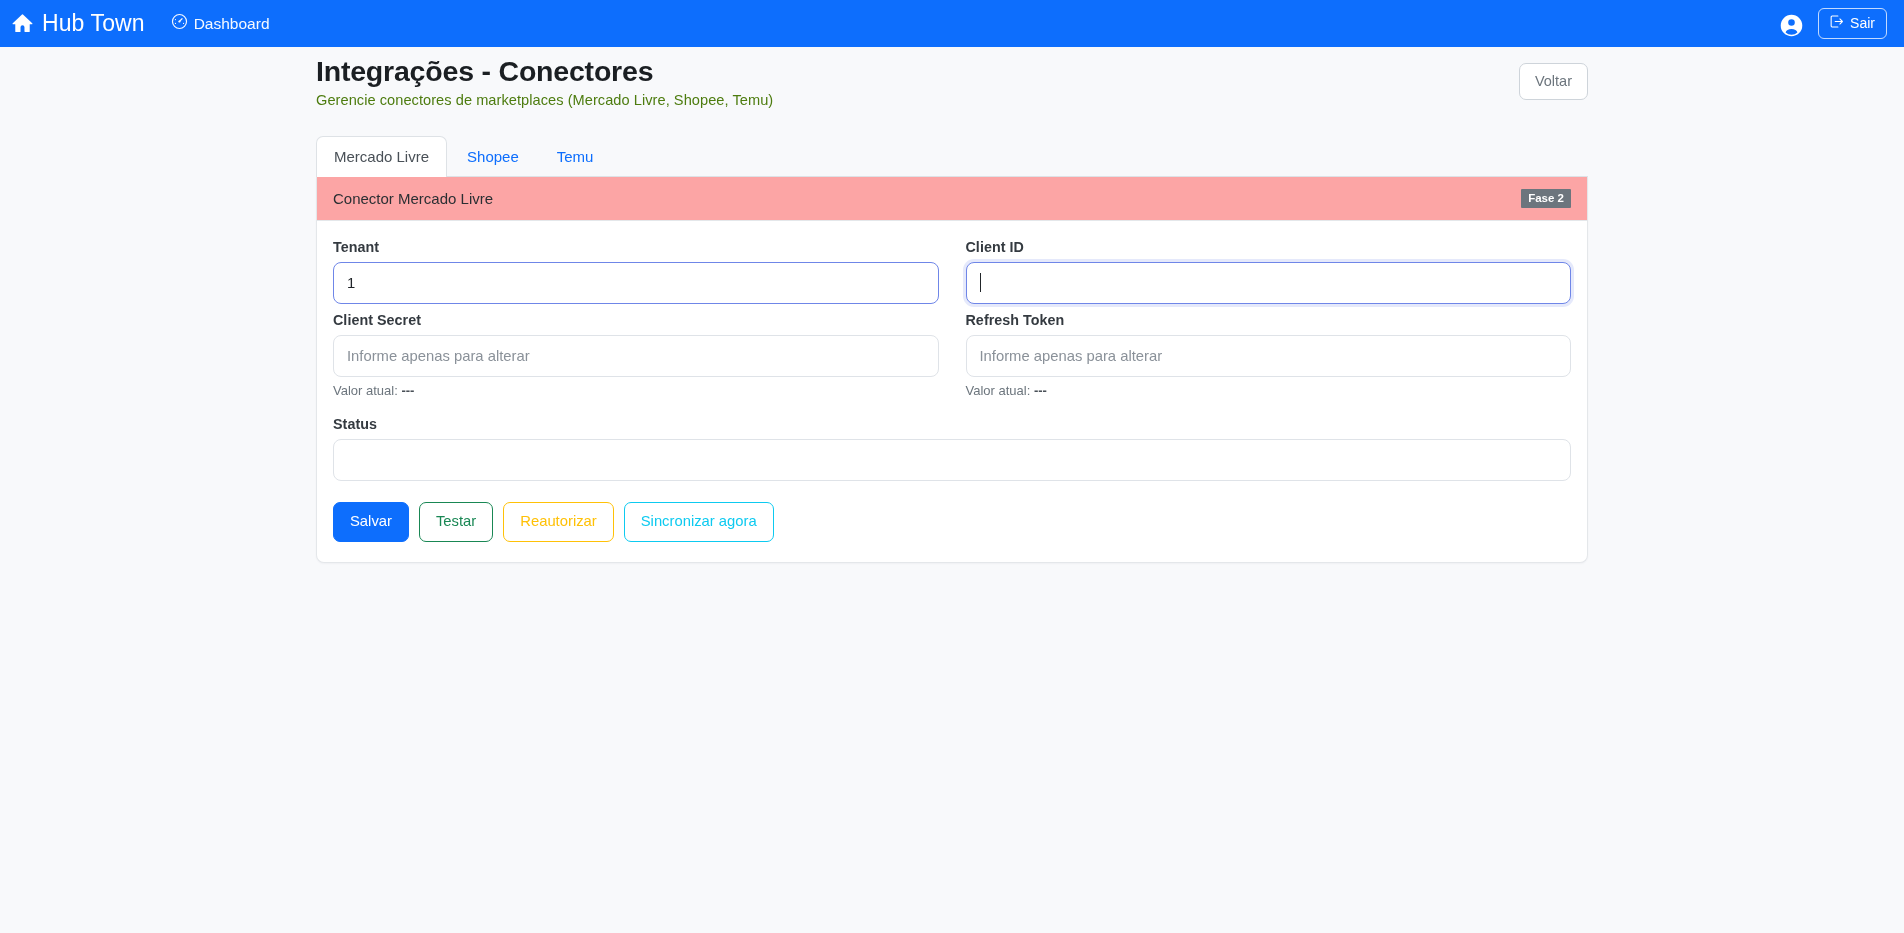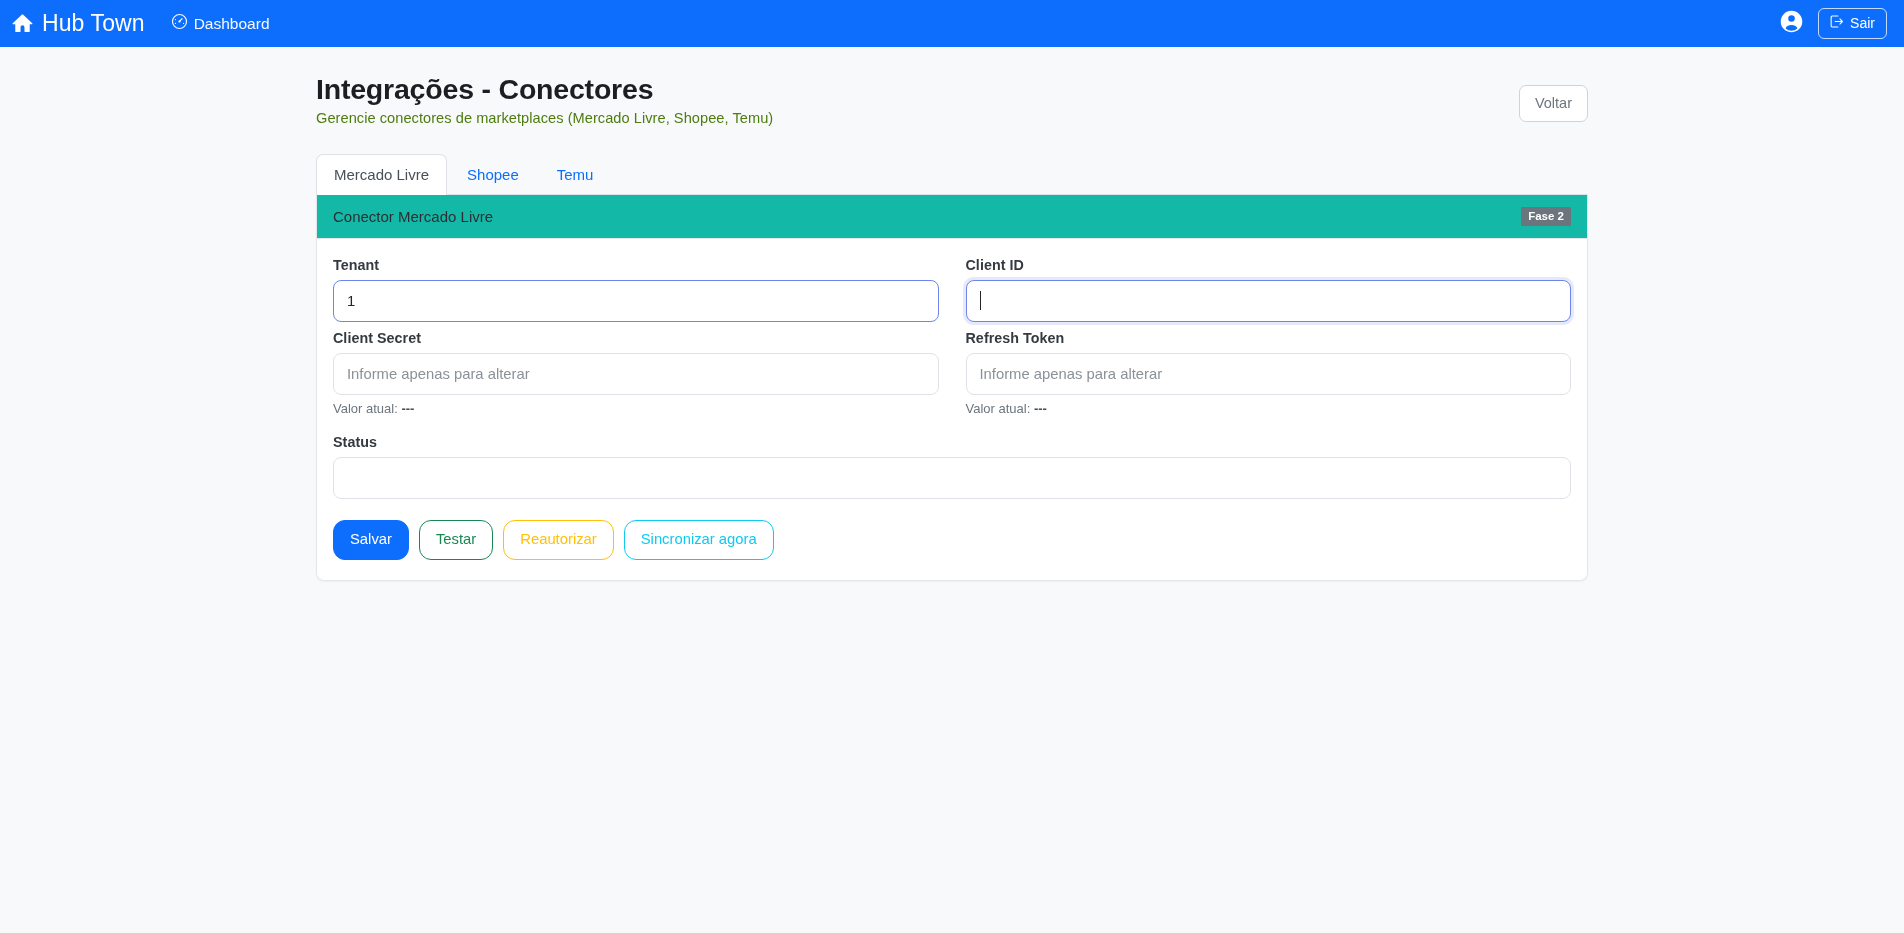--- a/index.html
+++ b/index.html
@@ -39,21 +39,21 @@
     align-items: center;
     gap: 6px;
     font-size: 15.5px;
     color: #ffffff;
     text-decoration: none;
     opacity: .96;
   }
   .nav-right {
     margin-left: auto;
     display: flex;
-    align-items: flex-start;
+    align-items: flex-end;
     gap: 14px;
   }
   .avatar-btn {
     display: flex; align-items: center; justify-content: center;
     width: 26px; height: 26px;
     background: transparent; border: 0; padding: 0; cursor: pointer;
   }
   .btn-logout {
     display: inline-flex;
     align-items: center;
@@ -70,23 +70,23 @@
   }
 
   
   .container {
     width: 1296px;
     margin: 0 auto;
     padding: 0 12px;
   }
   .page-head {
     display: flex;
-    align-items: center;
+    align-items: flex-start;
     justify-content: space-between;
-    padding-top: 26px;
+    padding-top: 8px;
   }
   .page-title {
     font-size: 28.5px;
     font-weight: 600;
     letter-spacing: -0.2px;
     margin: 0 0 4px 0;
     color: #1b1f23;
   }
   .page-sub {
     font-size: 14.6px;
@@ -138,21 +138,21 @@
 
   
   .card {
     background: #fff;
     border: 1px solid #e4e7ea;
     border-top: none;
     border-radius: 0 0 8px 8px;
     box-shadow: 0 1px 2px rgba(16,24,40,.04);
   }
   .card-header {
-    background: #14b8a6;
+    background: #fca5a5;
     border-bottom: 1px solid #e4e7ea;
     padding: 12px 16px;
     display: flex;
     align-items: center;
     justify-content: space-between;
     font-size: 15px;
     color: #2b2f33;
   }
   .badge {
     background: #6c757d;
@@ -216,21 +216,21 @@
 
   
   .actions {
     display: flex;
     gap: 10px;
     margin-top: 21px;
   }
   .btn {
     font-family: inherit;
     font-size: 14.8px;
-    border-radius: 12px;
+    border-radius: 7px;
     padding: 9px 16px;
     cursor: pointer;
     line-height: 1.35;
     background: #fff;
     border: 1px solid currentColor;
   }
   .btn-primary {
     background: #0d6efd;
     border-color: #0d6efd;
     color: #fff;

